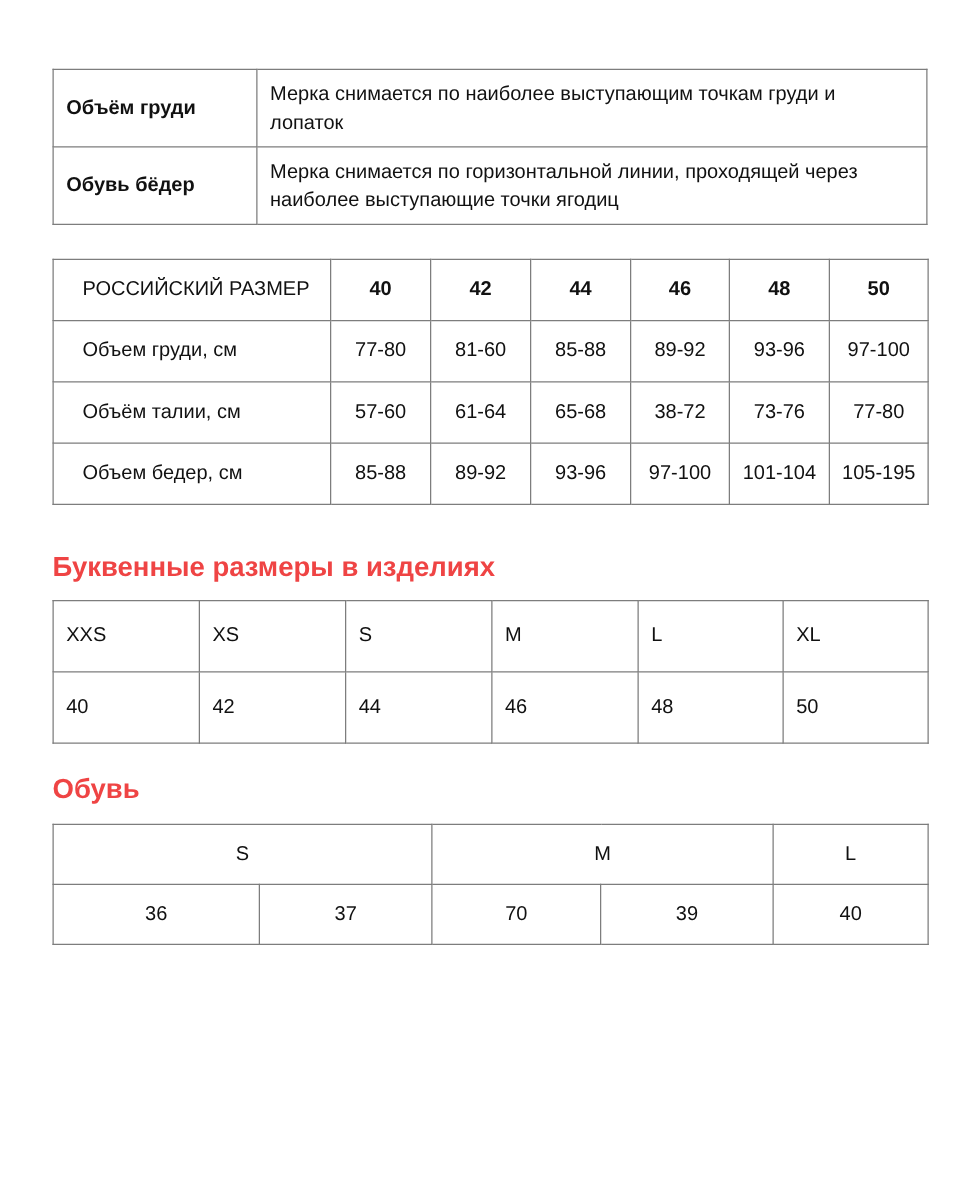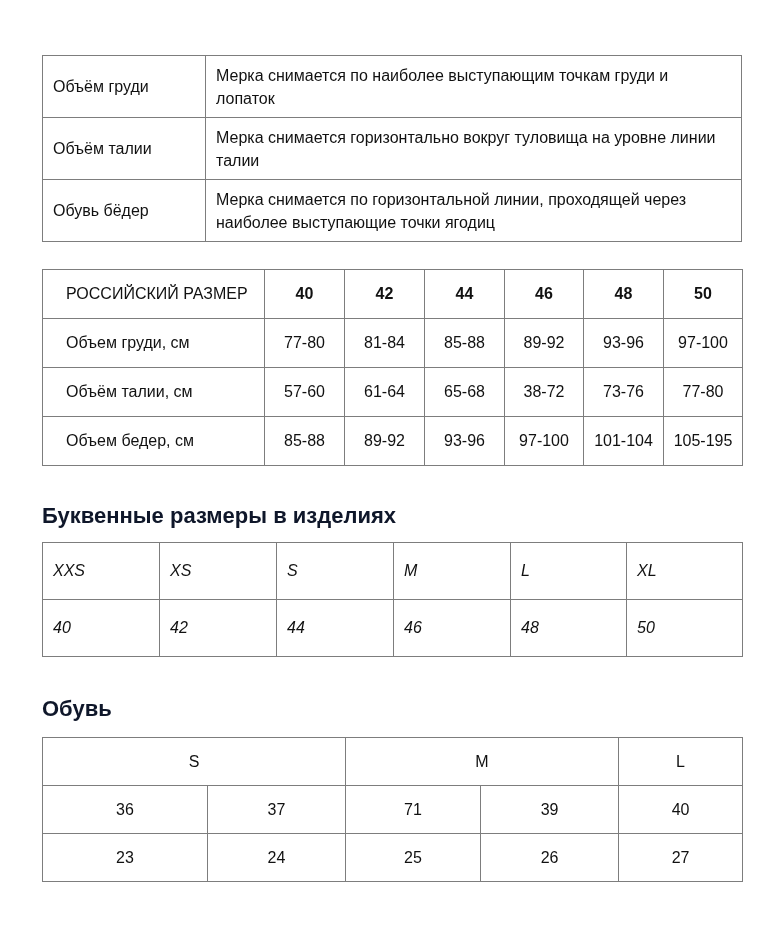--- a/index.html
+++ b/index.html
@@ -25,21 +25,21 @@
     vertical-align: middle;
     padding: 0;
     overflow: hidden;
   }
 
   
   .measure-table { margin-top: 55px; }
   .measure-table td { height: 62px; }
   .measure-table .label {
     width: 163px;
-    font-weight: normal;
+    font-weight: bold;
     padding-left: 10px;
     padding-right: 6px;
   }
   .measure-table .desc {
     padding-left: 10px;
     padding-right: 14px;
     line-height: 23px;
   }
 
   
@@ -48,53 +48,49 @@
   .russize-table td.rowlabel {
     text-align: left;
     padding-left: 23px;
   }
   .russize-table .size-num { font-weight: bold; }
 
   
   .section-heading {
     font-size: 22px;
     font-weight: bold;
-    color: #0f172a;
+    color: #ef4444;
     margin: 0;
     line-height: 26px;
   }
   .heading-letters { margin-top: 37px; }
-  .heading-shoes { margin-top: 39px; }
-
-  
-  .letters-table { margin-top: 13px; font-style: italic; }
+  .heading-shoes { margin-top: 23px; }
+
+  
+  .letters-table { margin-top: 13px; }
   .letters-table td {
     height: 57px;
     text-align: left;
     padding-left: 10px;
   }
 
   
   .shoes-table { margin-top: 15px; }
   .shoes-table td { height: 48px; text-align: center; }
 </style>
 </head>
 <body>
 
 <div class="content">
 
   <table class="measure-table">
     <tbody>
         <tr>
       <td class="label">Объём груди</td>
       <td class="desc">Мерка снимается по наиболее выступающим точкам груди и лопаток</td>
-    </tr>
-    <tr>
-      <td class="label">Объём талии</td>
-      <td class="desc">Мерка снимается горизонтально вокруг туловища на уровне линии талии</td>
     </tr>
     <tr>
       <td class="label">Обувь бёдер</td>
       <td class="desc">Мерка снимается по горизонтальной линии, проходящей через наиболее выступающие точки ягодиц</td>
     </tr>
   </tbody>
     </table>
 
   <table class="russize-table">
     <colgroup>
@@ -112,21 +108,21 @@
       <td class="size-num">40</td>
       <td class="size-num">42</td>
       <td class="size-num">44</td>
       <td class="size-num">46</td>
       <td class="size-num">48</td>
       <td class="size-num">50</td>
     </tr>
     <tr>
       <td class="rowlabel">Объем груди, см</td>
       <td>77-80</td>
-      <td>81-84</td>
+      <td>81-60</td>
       <td>85-88</td>
       <td>89-92</td>
       <td>93-96</td>
       <td>97-100</td>
     </tr>
     <tr>
       <td class="rowlabel">Объём талии, см</td>
       <td>57-60</td>
       <td>61-64</td>
       <td>65-68</td>
@@ -189,27 +185,20 @@
     </colgroup>
     <tbody>
         <tr>
       <td colspan="2">S</td>
       <td colspan="2">M</td>
       <td>L</td>
     </tr>
     <tr>
       <td>36</td>
       <td>37</td>
-      <td>71</td>
+      <td>70</td>
       <td>39</td>
       <td>40</td>
     </tr>
-    <tr>
-      <td>23</td>
-      <td>24</td>
-      <td>25</td>
-      <td>26</td>
-      <td>27</td>
-    </tr>
   </tbody>
     </table>
 
 </div>
 
 </body></html>

